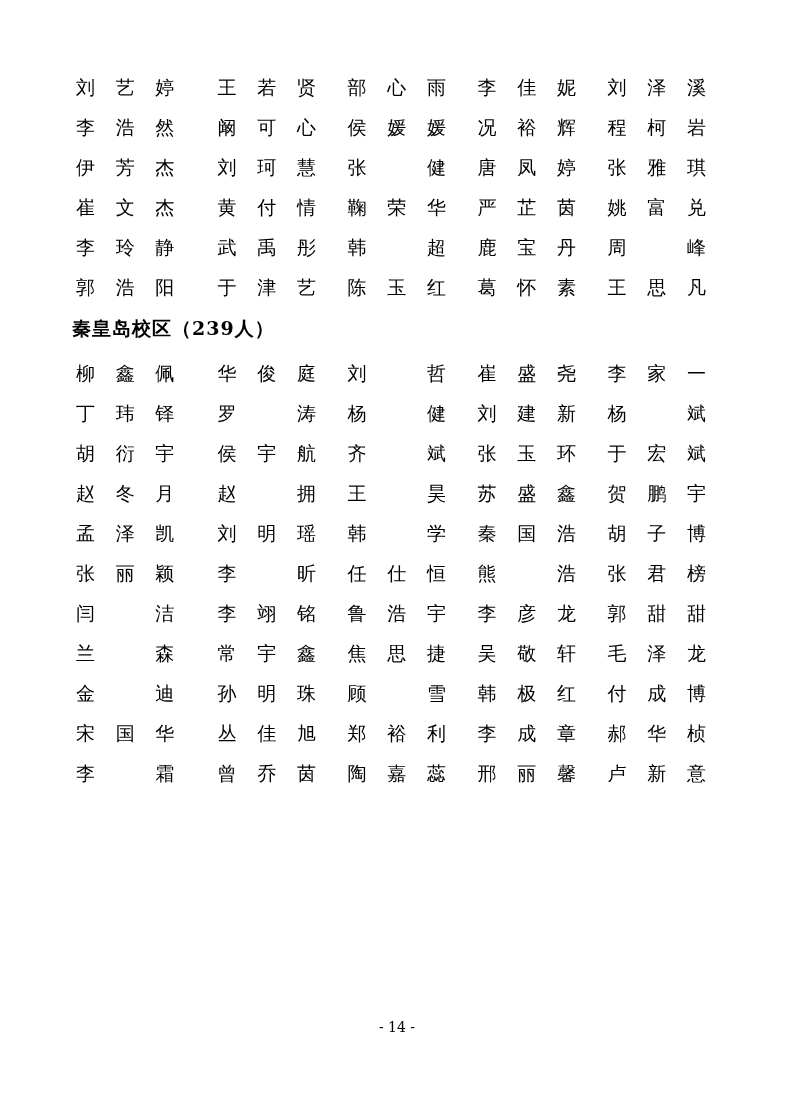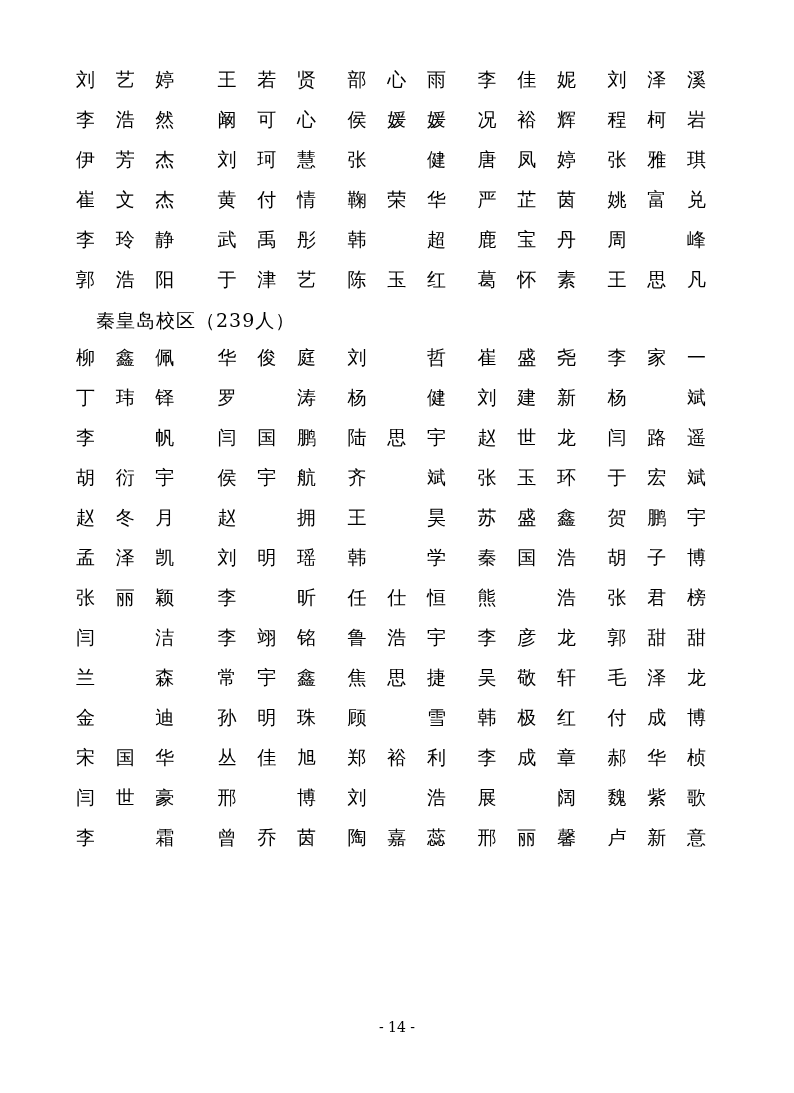--- a/index.html
+++ b/index.html
@@ -18,45 +18,44 @@
     position: relative;
     width: 794px;
     height: 1093px;
     box-sizing: border-box;
     padding: 60px 72px 40px 72px;
   }
   .name-table {
     width: 100%;
     border-collapse: collapse;
     table-layout: fixed;
-    margin-top: 0;
+    margin-top: 8px;
   }
   .name-table td {
     padding: 0;
     height: 40px;
     vertical-align: middle;
     font-size: 19px;
     letter-spacing: 0.5px;
   }
   .cell-inner {
     display: block;
     width: 5.2em;
     text-align: justify;
     text-align-last: justify;
     margin: 0 auto;
     font-family: "DejaVu Serif", "Liberation Serif", serif;
   }
   .col-1 .cell-inner { margin-left: 4px; }
   .section-head {
     font-size: 19px;
-    font-weight: normal;
+    font-weight: bold;
     padding-top: 8px;
     padding-bottom: 4px;
     letter-spacing: 1px;
-    margin-left: 24px;
   }
   .footer {
     position: absolute;
     left: 0;
     right: 0;
     bottom: 58px;
     text-align: center;
     font-size: 14px;
     font-family: "DejaVu Serif", "Liberation Serif", serif;
     color: #000;
@@ -205,37 +204,20 @@
             </td>
             <td class="col-4">
               <span class="cell-inner">刘建新</span>
             </td>
             <td class="col-5">
               <span class="cell-inner">杨斌</span>
             </td>
           </tr>
           <tr>
             <td class="col-1">
-              <span class="cell-inner">李帆</span>
-            </td>
-            <td class="col-2">
-              <span class="cell-inner">闫国鹏</span>
-            </td>
-            <td class="col-3">
-              <span class="cell-inner">陆思宇</span>
-            </td>
-            <td class="col-4">
-              <span class="cell-inner">赵世龙</span>
-            </td>
-            <td class="col-5">
-              <span class="cell-inner">闫路遥</span>
-            </td>
-          </tr>
-          <tr>
-            <td class="col-1">
               <span class="cell-inner">胡衍宇</span>
             </td>
             <td class="col-2">
               <span class="cell-inner">侯宇航</span>
             </td>
             <td class="col-3">
               <span class="cell-inner">齐斌</span>
             </td>
             <td class="col-4">
               <span class="cell-inner">张玉环</span>
@@ -354,37 +336,20 @@
               <span class="cell-inner">丛佳旭</span>
             </td>
             <td class="col-3">
               <span class="cell-inner">郑裕利</span>
             </td>
             <td class="col-4">
               <span class="cell-inner">李成章</span>
             </td>
             <td class="col-5">
               <span class="cell-inner">郝华桢</span>
-            </td>
-          </tr>
-          <tr>
-            <td class="col-1">
-              <span class="cell-inner">闫世豪</span>
-            </td>
-            <td class="col-2">
-              <span class="cell-inner">邢博</span>
-            </td>
-            <td class="col-3">
-              <span class="cell-inner">刘浩</span>
-            </td>
-            <td class="col-4">
-              <span class="cell-inner">展阔</span>
-            </td>
-            <td class="col-5">
-              <span class="cell-inner">魏紫歌</span>
             </td>
           </tr>
           <tr>
             <td class="col-1">
               <span class="cell-inner">李霜</span>
             </td>
             <td class="col-2">
               <span class="cell-inner">曾乔茵</span>
             </td>
             <td class="col-3">

